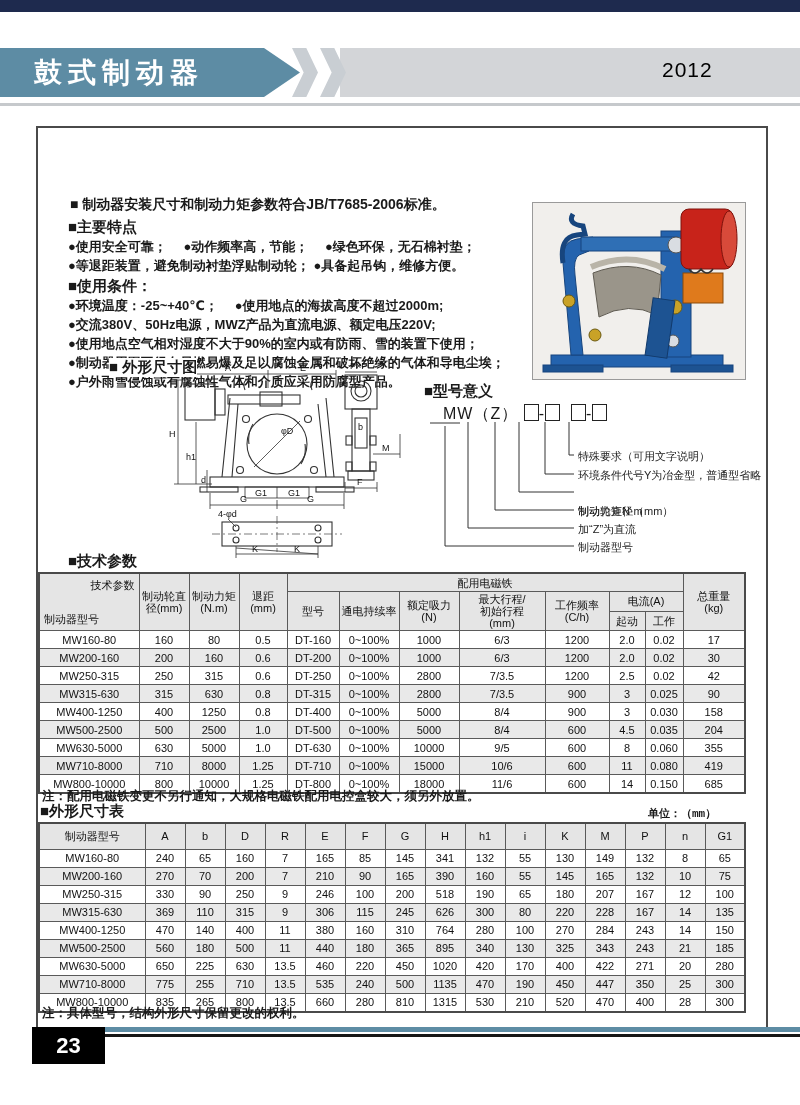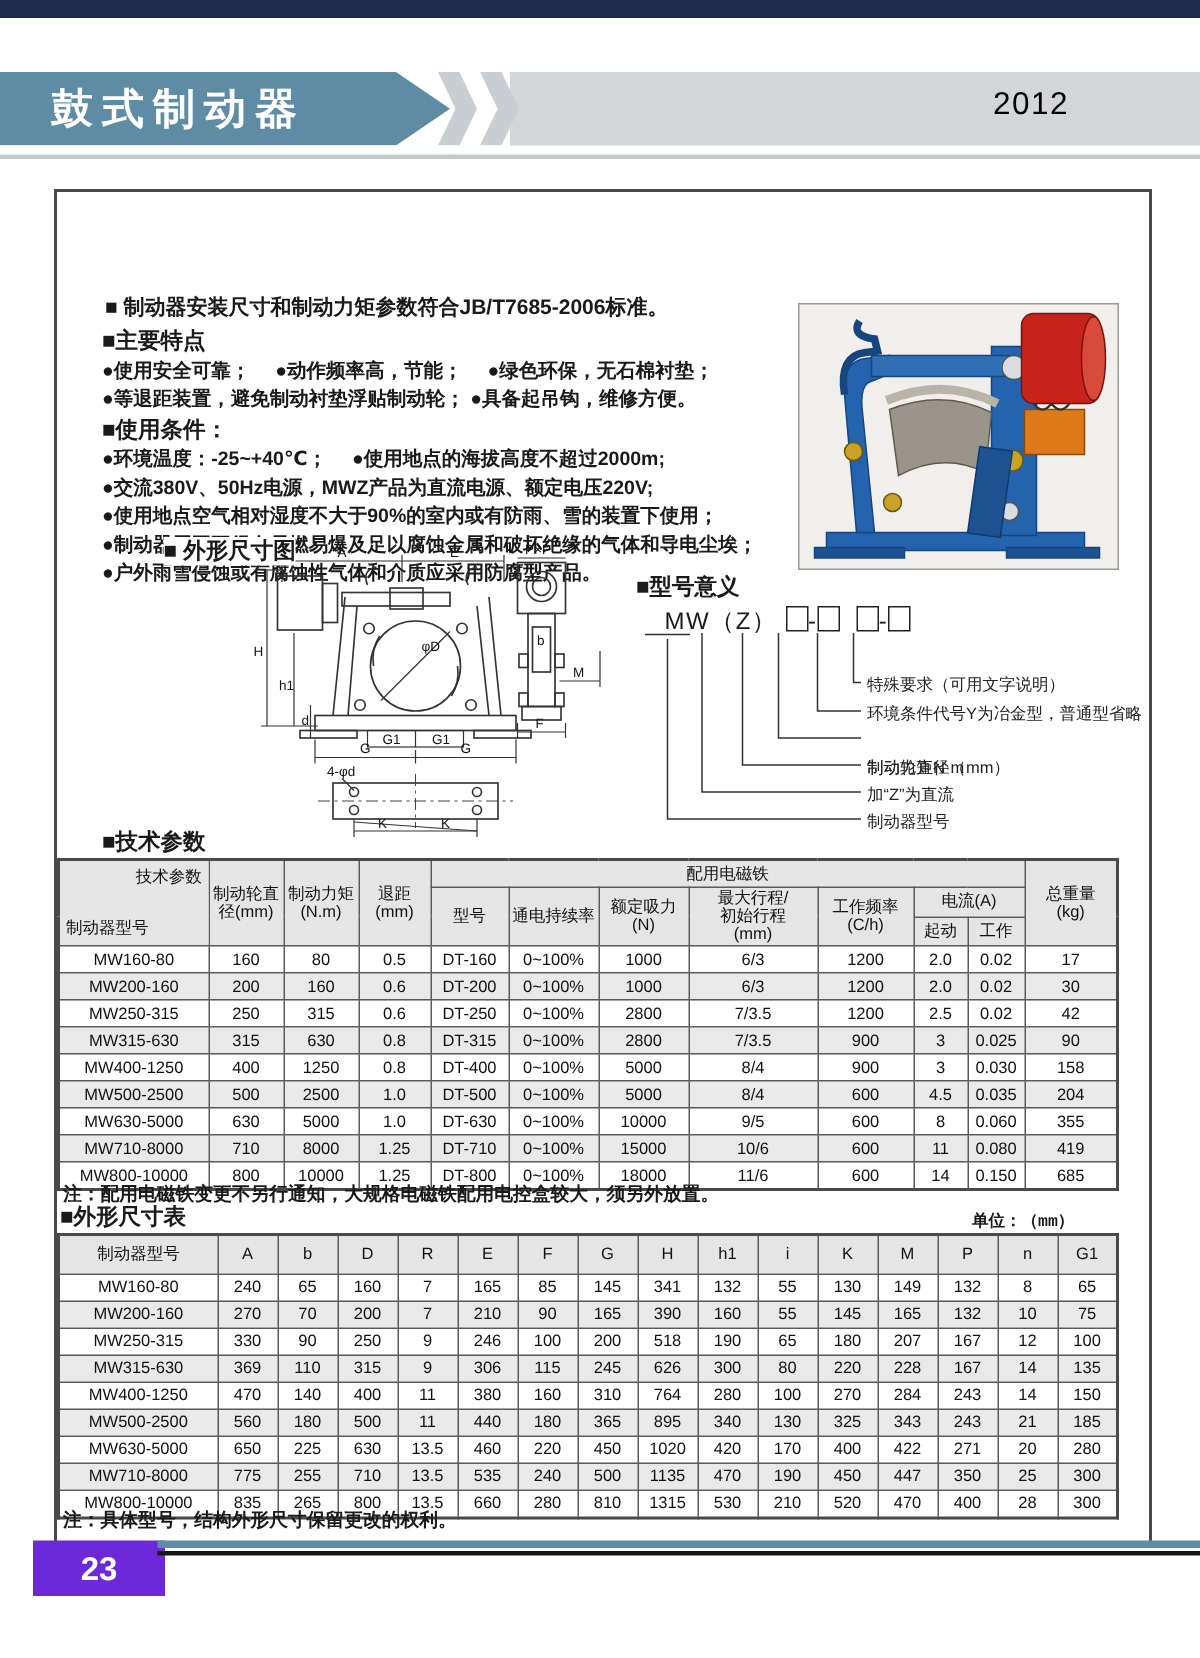--- a/index.html
+++ b/index.html
@@ -58,21 +58,21 @@
   .tech-wrap{position:absolute;left:38px;top:572px;}
   .dim-wrap{position:absolute;left:38px;top:822px;}
   .corner{position:relative;background:#e5e5e5;
     background-image:linear-gradient(to bottom right,transparent 49.4%,#5a5a5a 49.4%,#5a5a5a 50.6%,transparent 50.6%);}
   .corner .tr{position:absolute;right:4px;top:5px;font-size:11px;}
   .corner .bl{position:absolute;left:4px;bottom:5px;font-size:11px;}
   .note{position:absolute;left:42px;font-size:12.5px;font-weight:bold;}
   .unit{position:absolute;left:648px;top:806px;font-size:11px;font-weight:bold;font-family:Liberation Mono, monospace;}
 
   
-  .pagenum{position:absolute;left:22px;top:1027px;width:88px;height:37px;background:#6d28d9;
+  .pagenum{position:absolute;left:32px;top:1027px;width:73px;height:37px;background:#000000;
     display:flex;align-items:center;justify-content:center;color:#fff;font-size:22px;font-weight:bold;}
   .rule-teal{position:absolute;left:105px;top:1027px;width:695px;height:5px;background:#5d8ca4;}
   .rule-black{position:absolute;left:105px;top:1034px;width:695px;height:3px;background:#161616;}
 </style>
 </head>
 <body>
 
 <div class="page">
 
   <div class="topbar"></div>

